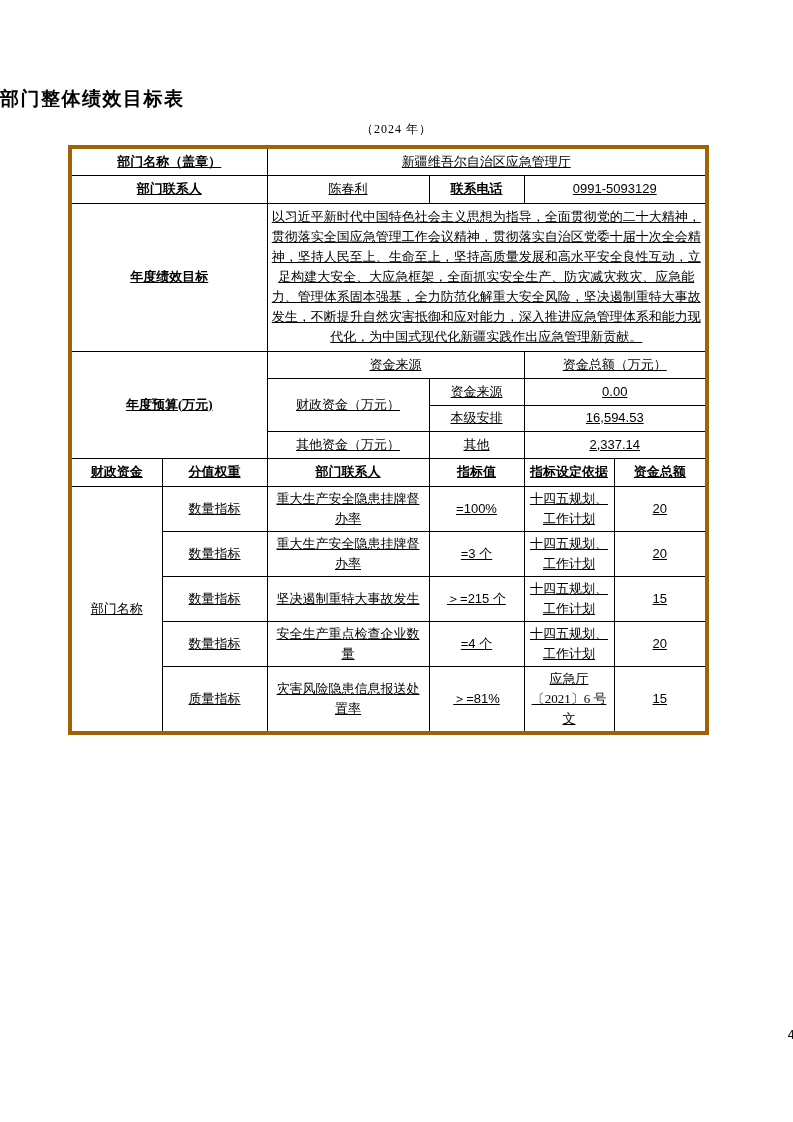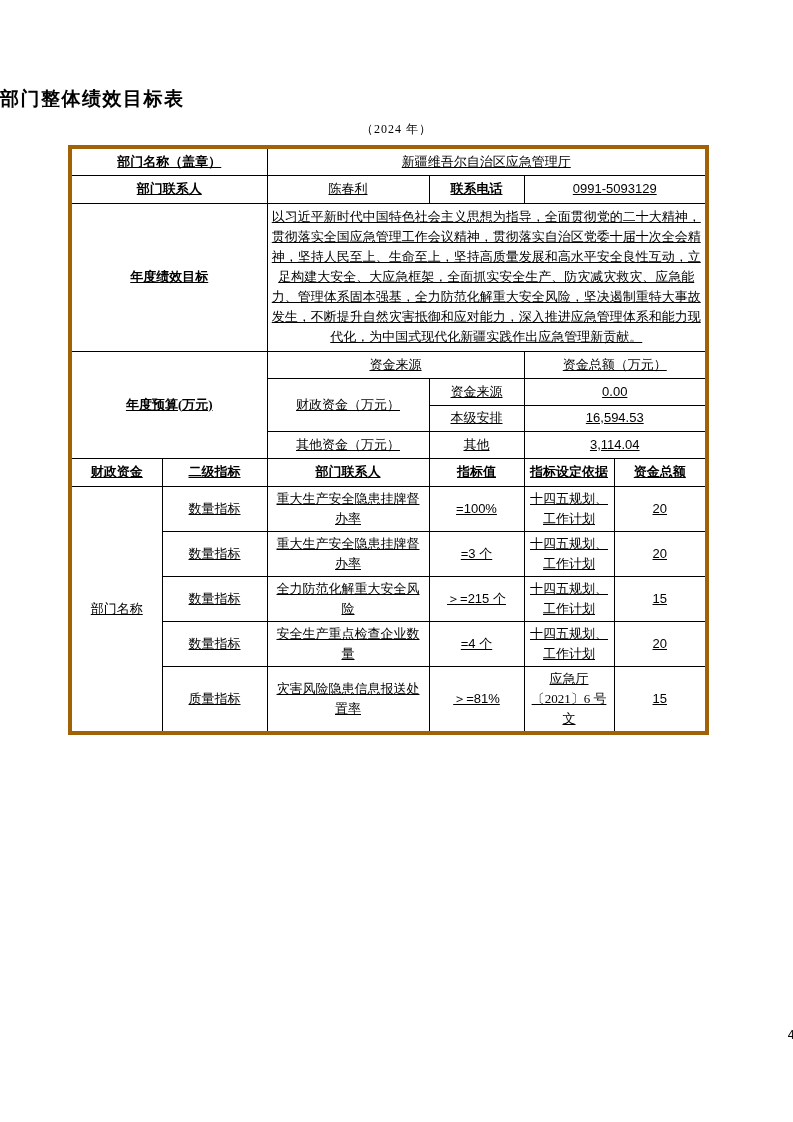--- a/index.html
+++ b/index.html
@@ -85,26 +85,26 @@
     <td>资金来源</td>
     <td colspan="2" class="num">0.00</td>
   </tr>
   <tr class="h26">
     <td>本级安排</td>
     <td colspan="2" class="num">16,594.53</td>
   </tr>
   <tr class="h27">
     <td>其他资金（万元）</td>
     <td>其他</td>
-    <td colspan="2" class="num">3,114.04</td>
+    <td colspan="2" class="num">2,337.14</td>
   </tr>
 
   <tr class="h28">
     <td class="b">财政资金</td>
-    <td class="b">二级指标</td>
+    <td class="b">分值权重</td>
     <td class="b">部门联系人</td>
     <td class="b">指标值</td>
     <td class="b">指标设定依据</td>
     <td class="b">资金总额</td>
   </tr>
 
   <tr class="h42">
     <td rowspan="5">部门名称</td>
     <td>数量指标</td>
     <td class="lvl3">重大生产安全隐患挂牌督办率</td>
@@ -114,21 +114,21 @@
   </tr>
   <tr class="h42">
     <td>数量指标</td>
     <td class="lvl3">重大生产安全隐患挂牌督办率</td>
     <td class="num">=3 个</td>
     <td class="basis">十四五规划、工作计划</td>
     <td class="num">20</td>
   </tr>
   <tr class="h42">
     <td>数量指标</td>
-    <td class="lvl3">全力防范化解重大安全风险</td>
+    <td class="lvl3">坚决遏制重特大事故发生</td>
     <td class="num">＞=215 个</td>
     <td class="basis">十四五规划、工作计划</td>
     <td class="num">15</td>
   </tr>
   <tr class="h42">
     <td>数量指标</td>
     <td class="lvl3">安全生产重点检查企业数量</td>
     <td class="num">=4 个</td>
     <td class="basis">十四五规划、工作计划</td>
     <td class="num">20</td>

